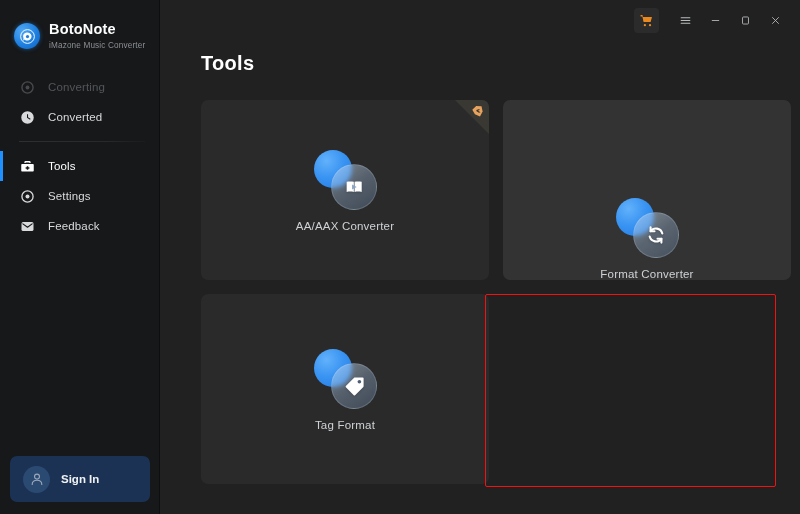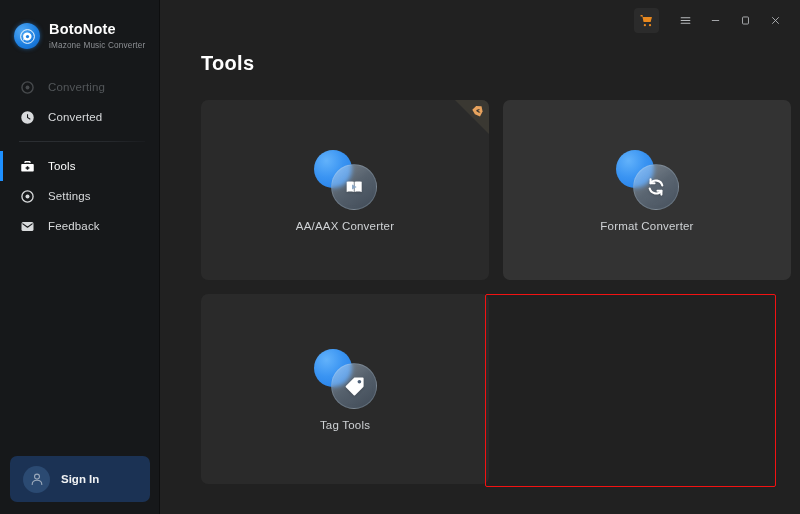--- a/index.html
+++ b/index.html
@@ -157,21 +157,21 @@
 
   .card {
     position:relative;
     background:#2a2a2a;
     border-radius:7px;
     display:flex; flex-direction:column;
     align-items:center; justify-content:center;
     cursor:pointer;
     overflow:hidden;
   }
-  .card.hover { background:#333333; }
+  .card.hover { background:#333333;justify-content:flex-end; }
   .card.marked { background:#2a2a2a; }
 
   .card-icon {
     position:relative;
     width:62px; height:62px;
     margin-bottom:10px;
   }
   .blue-circle {
     position:absolute;
     left:0; top:2px;
@@ -402,20 +402,20 @@
       <div class="card marked">
         <div class="card-icon">
           <span class="blue-circle"></span>
           <span class="glass-circle">
             <svg width="23" height="23" viewBox="0 0 24 24" fill="#ffffff">
               <path d="M12.4 2.6h8.2c.5 0 .9.4.9.9v8.2c0 .3-.1.5-.3.7l-8.6 8.6c-.4.4-1 .4-1.4 0l-8.2-8.2c-.4-.4-.4-1 0-1.4l8.6-8.6c.2-.2.5-.2.8-.2z"></path>
               <circle cx="17.1" cy="7" r="1.9" fill="#4c5f77"></circle>
             </svg>
           </span>
         </div>
-        <div class="card-label">Tag Tools</div>
+        <div class="card-label">Tag Format</div>
       </div>
 
     </div>
   </div>
 
   <div class="annot-box"></div>
 </div>
 
 </body></html>

